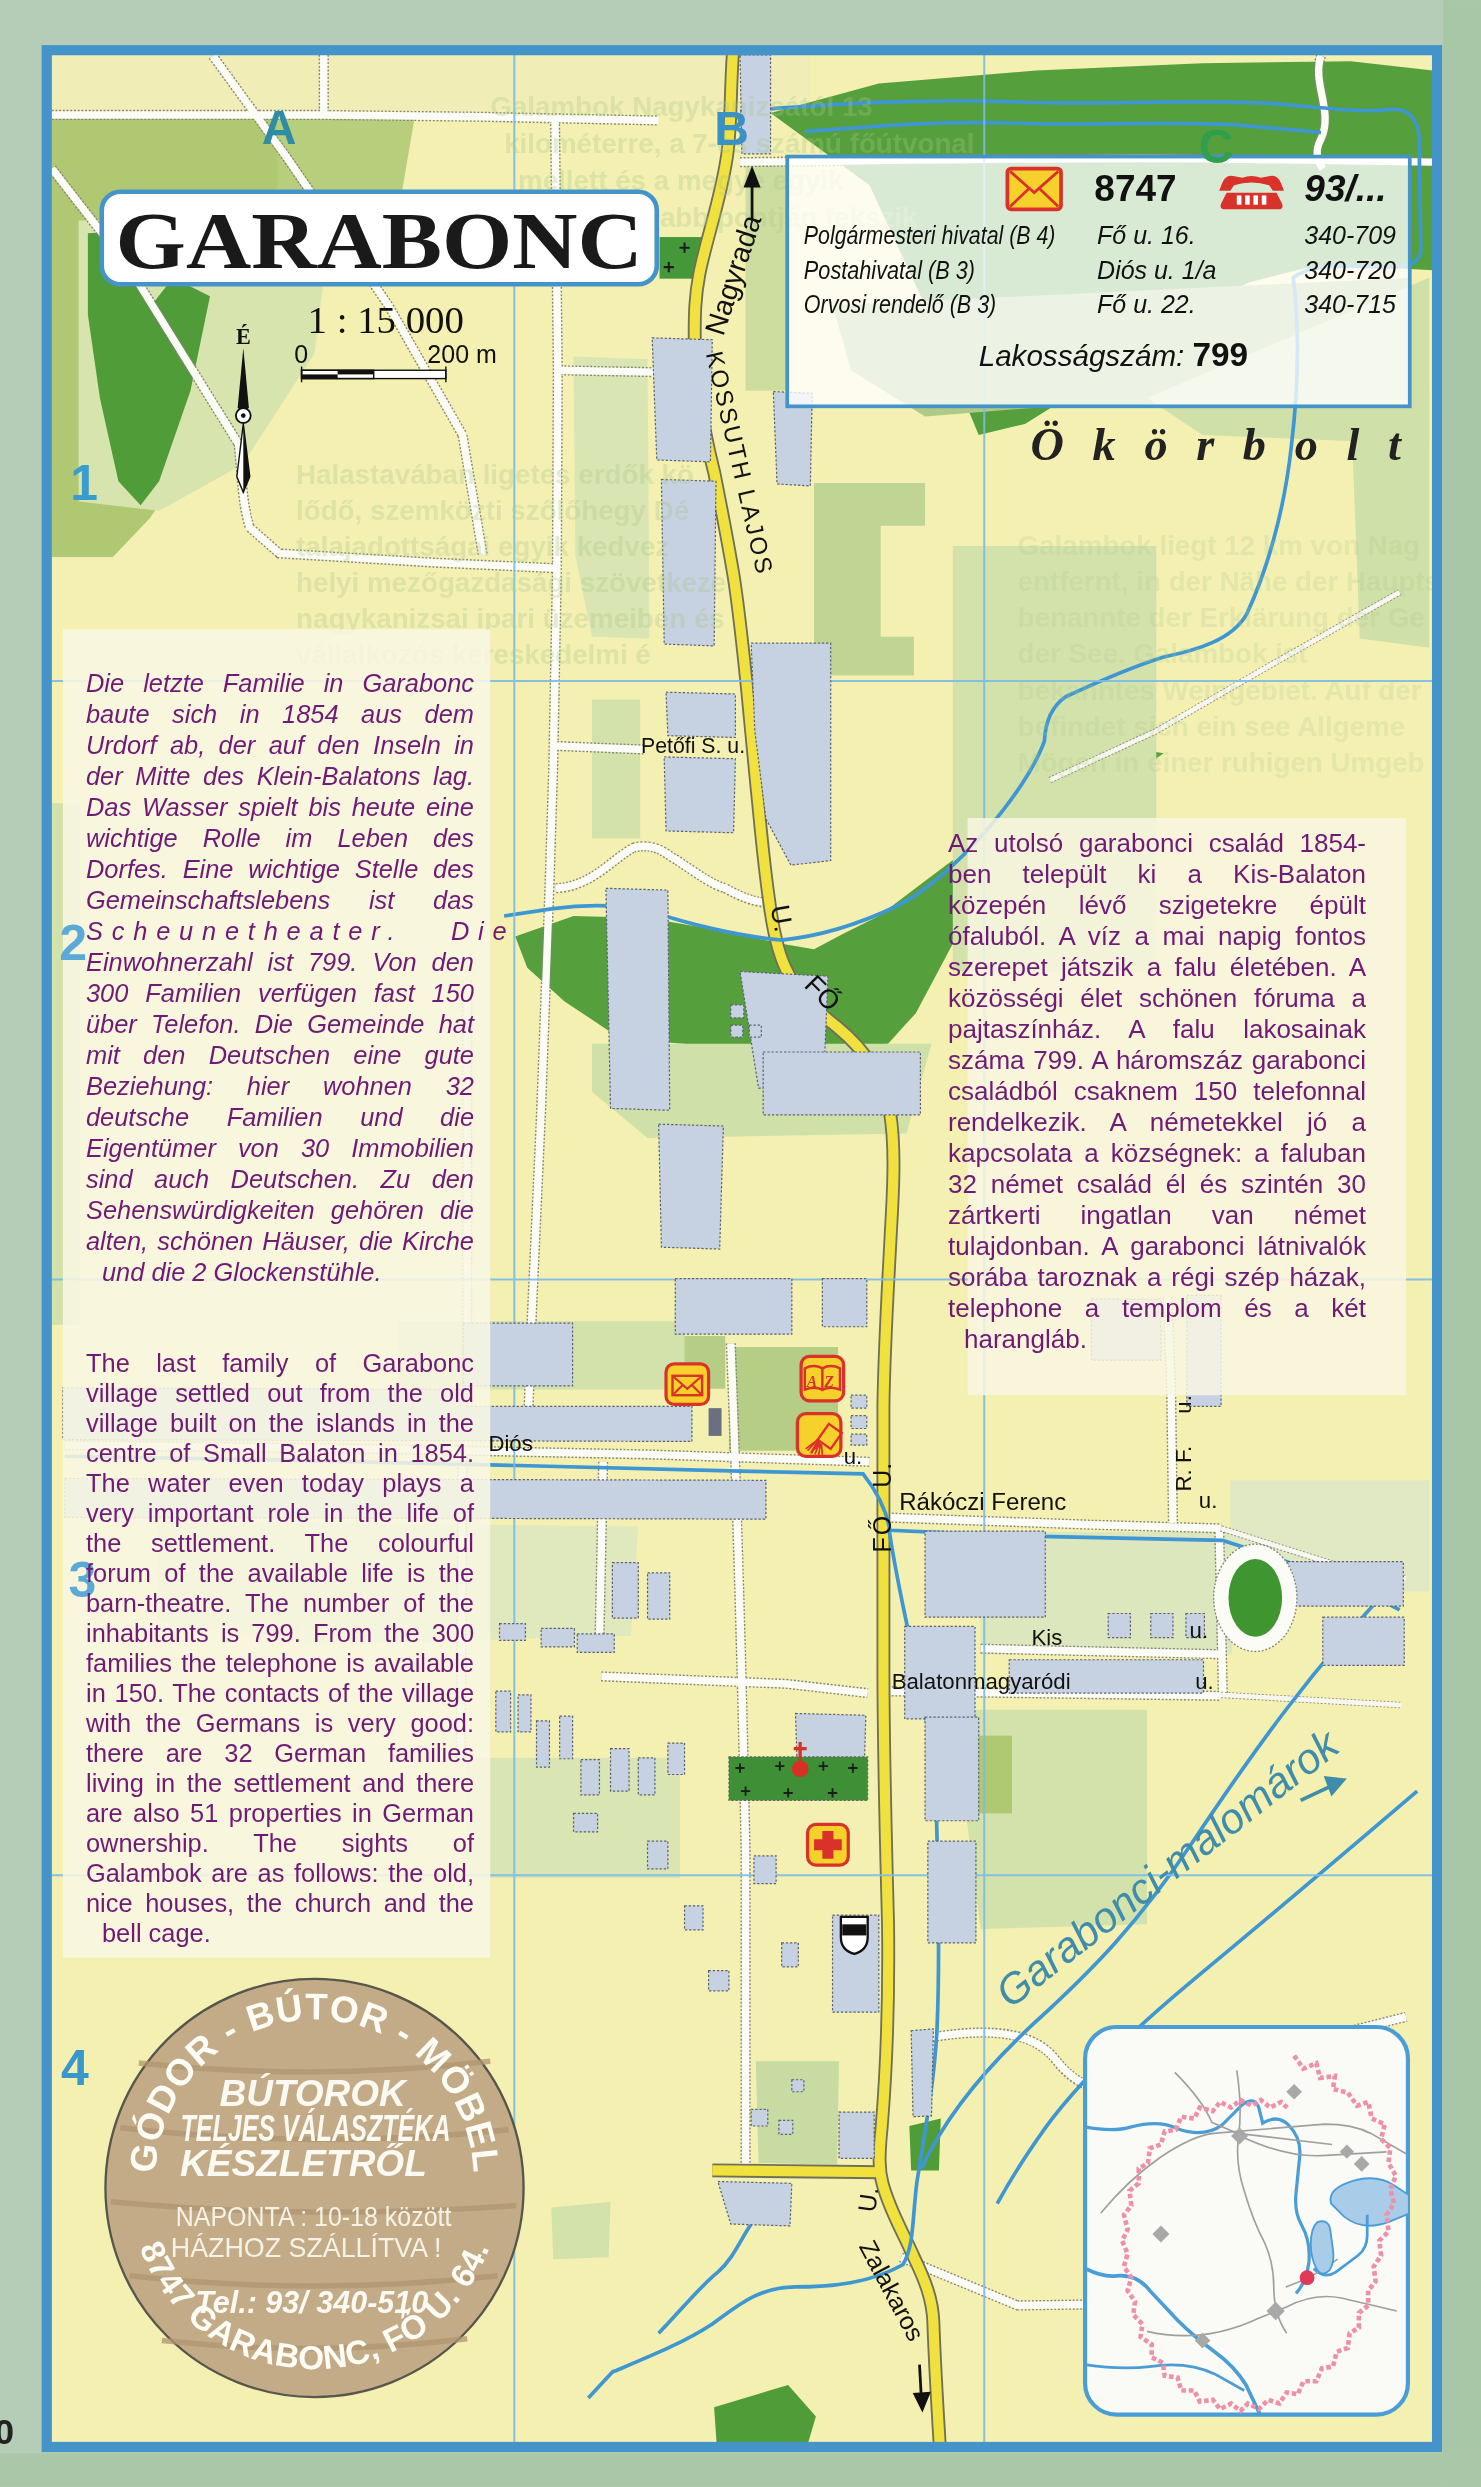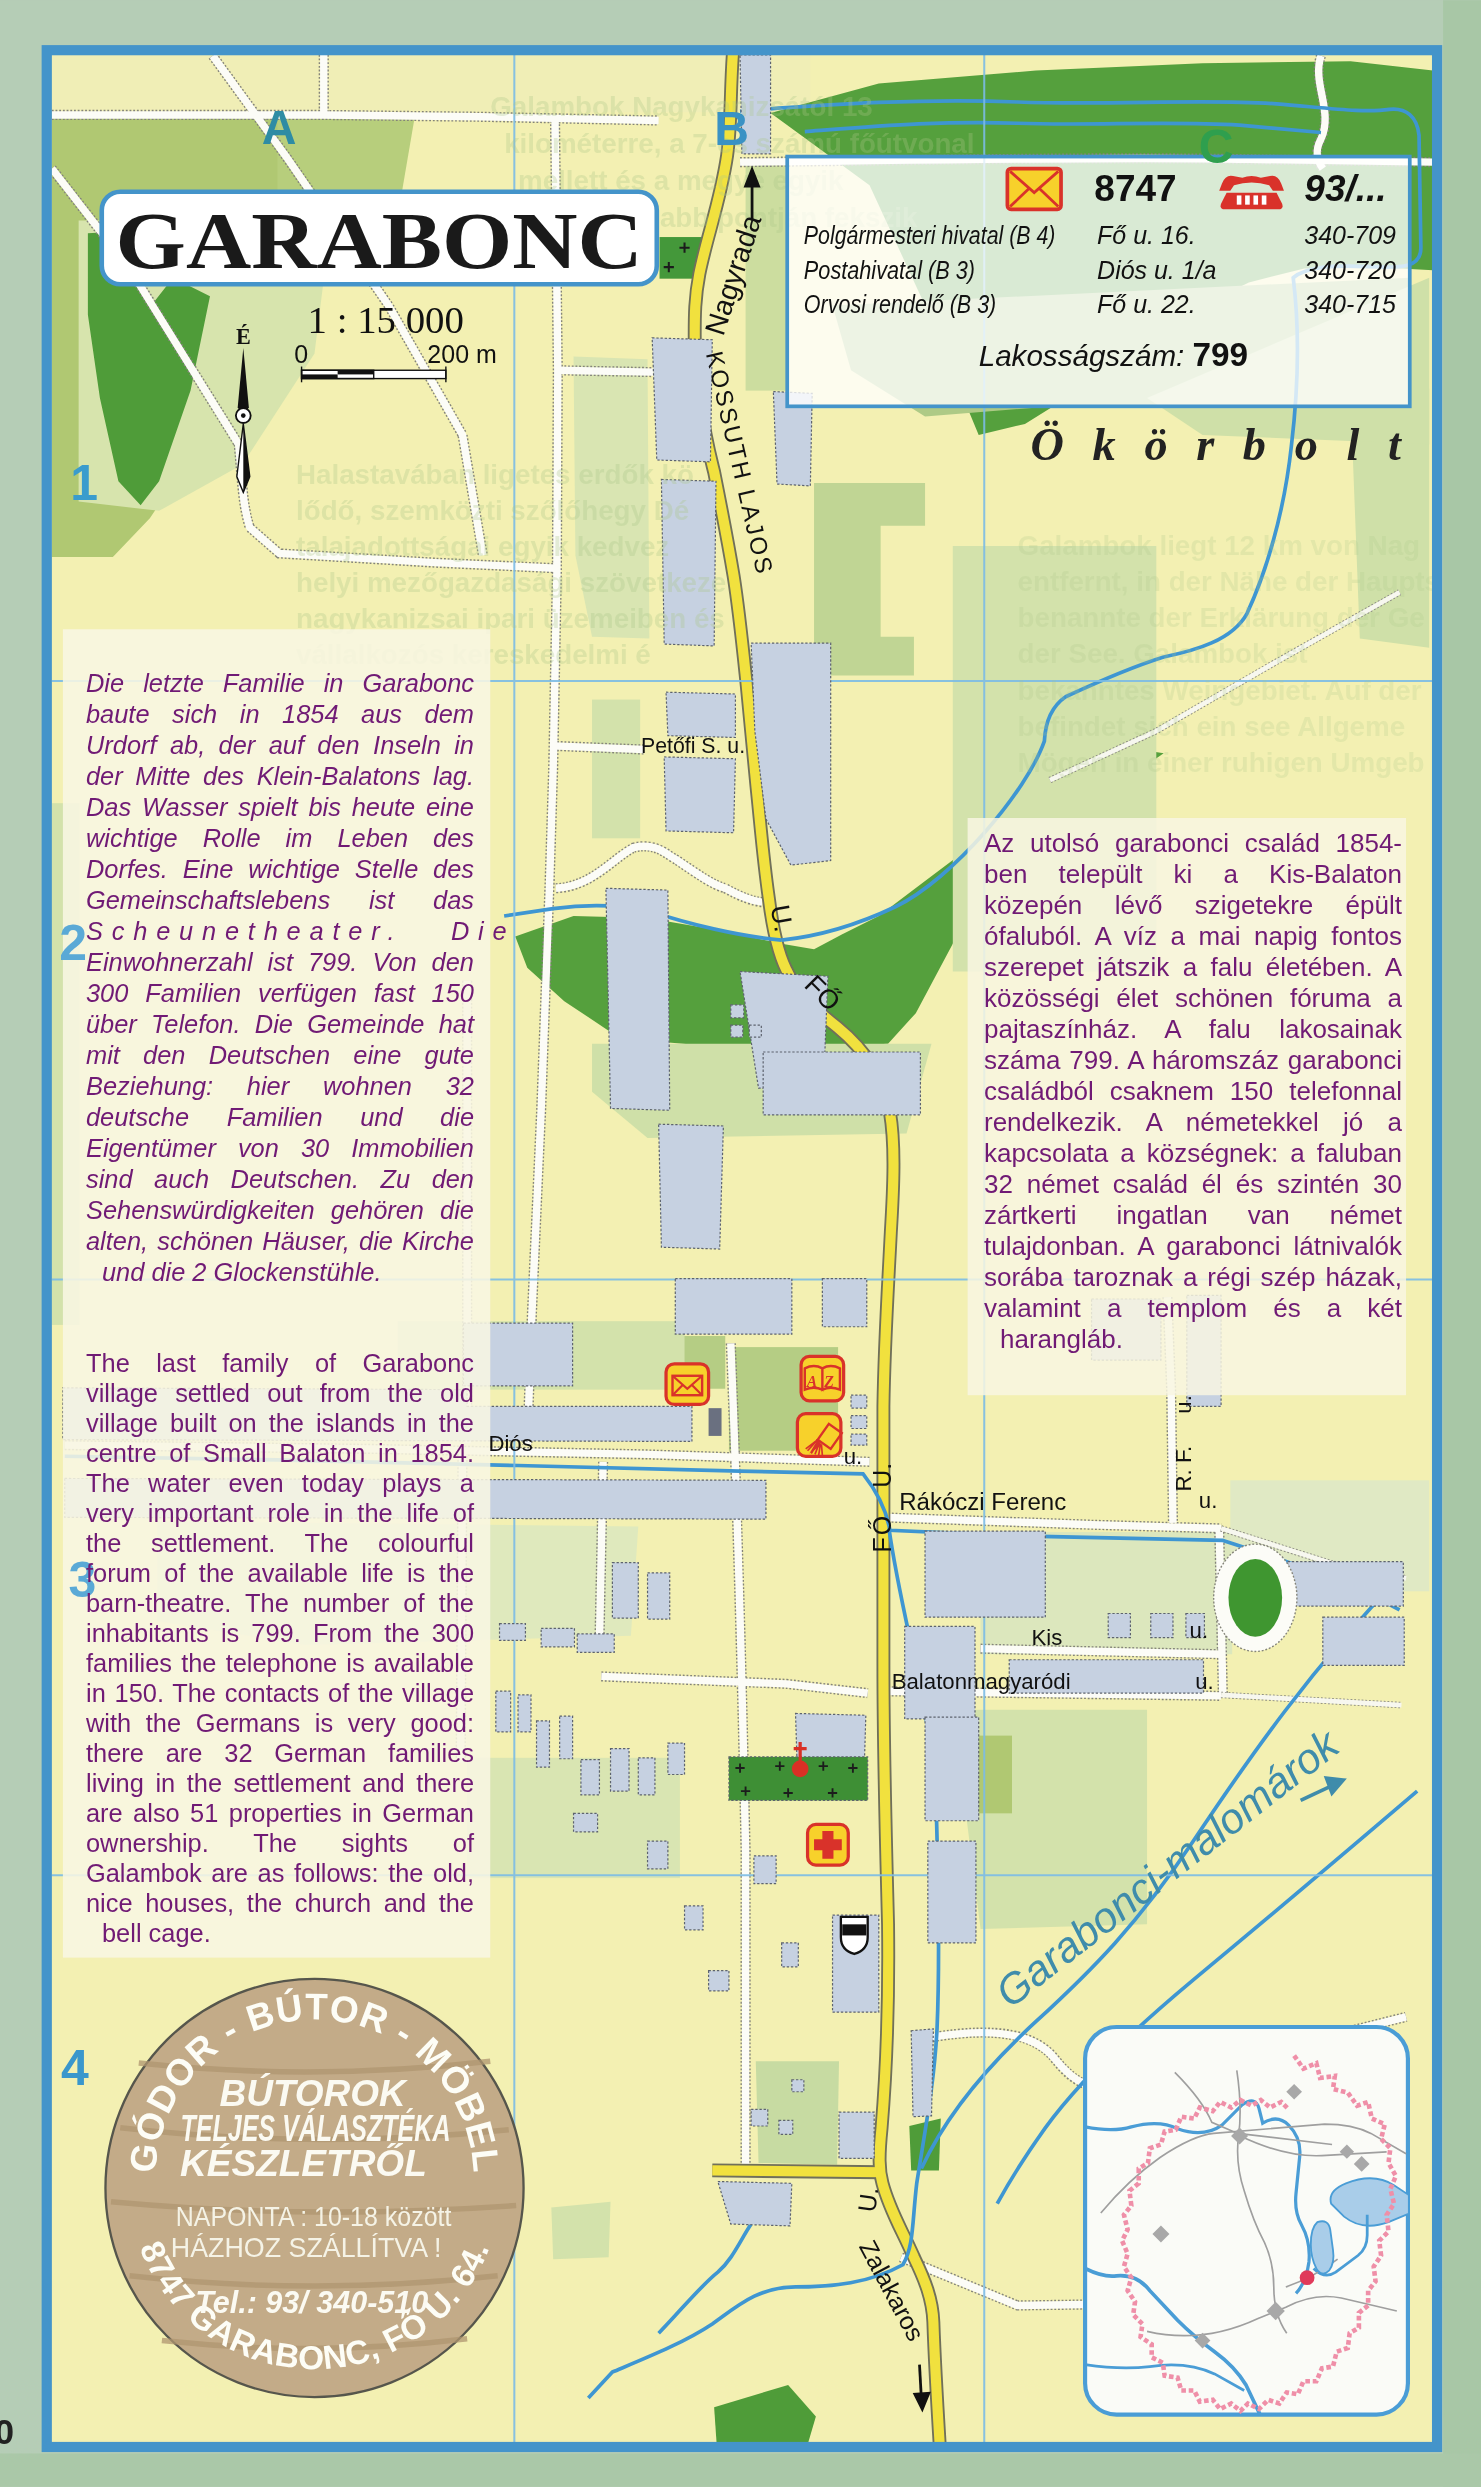--- a/index.html
+++ b/index.html
@@ -630,33 +630,33 @@
 <div class="ln">with the Germans is very good:</div>
 <div class="ln">there are 32 German families</div>
 <div class="ln">living in the settlement and there</div>
 <div class="ln">are also 51 properties in German</div>
 <div class="ln">ownership. The sights of</div>
 <div class="ln">Galambok are as follows: the old,</div>
 <div class="ln">nice houses, the church and the</div>
 <div class="ln last">bell cage.</div>
 </div>
 
-<div class="tcol hun" style="left:984px;top:828px;width:418px;">
+<div class="tcol hun" style="left:948px;top:828px;width:418px;">
 <div class="ln">Az utolsó garabonci család 1854-</div>
 <div class="ln">ben települt ki a Kis-Balaton</div>
 <div class="ln">közepén lévő szigetekre épült</div>
 <div class="ln">ófaluból. A víz a mai napig fontos</div>
 <div class="ln">szerepet játszik a falu életében.  A</div>
 <div class="ln">közösségi élet schönen fóruma a</div>
 <div class="ln">pajtaszínház. A falu lakosainak</div>
 <div class="ln">száma 799. A háromszáz garabonci</div>
 <div class="ln">családból csaknem 150 telefonnal</div>
 <div class="ln">rendelkezik. A németekkel jó a</div>
 <div class="ln">kapcsolata a községnek: a faluban</div>
 <div class="ln">32 német család él és szintén 30</div>
 <div class="ln">zártkerti ingatlan van német</div>
 <div class="ln">tulajdonban. A garabonci látnivalók</div>
 <div class="ln">sorába taroznak a régi szép házak,</div>
-<div class="ln">valamint a templom és a két</div>
+<div class="ln">telephone a templom és a két</div>
 <div class="ln last">harangláb.</div>
 </div>
 </div>
 
 
 </body></html>

